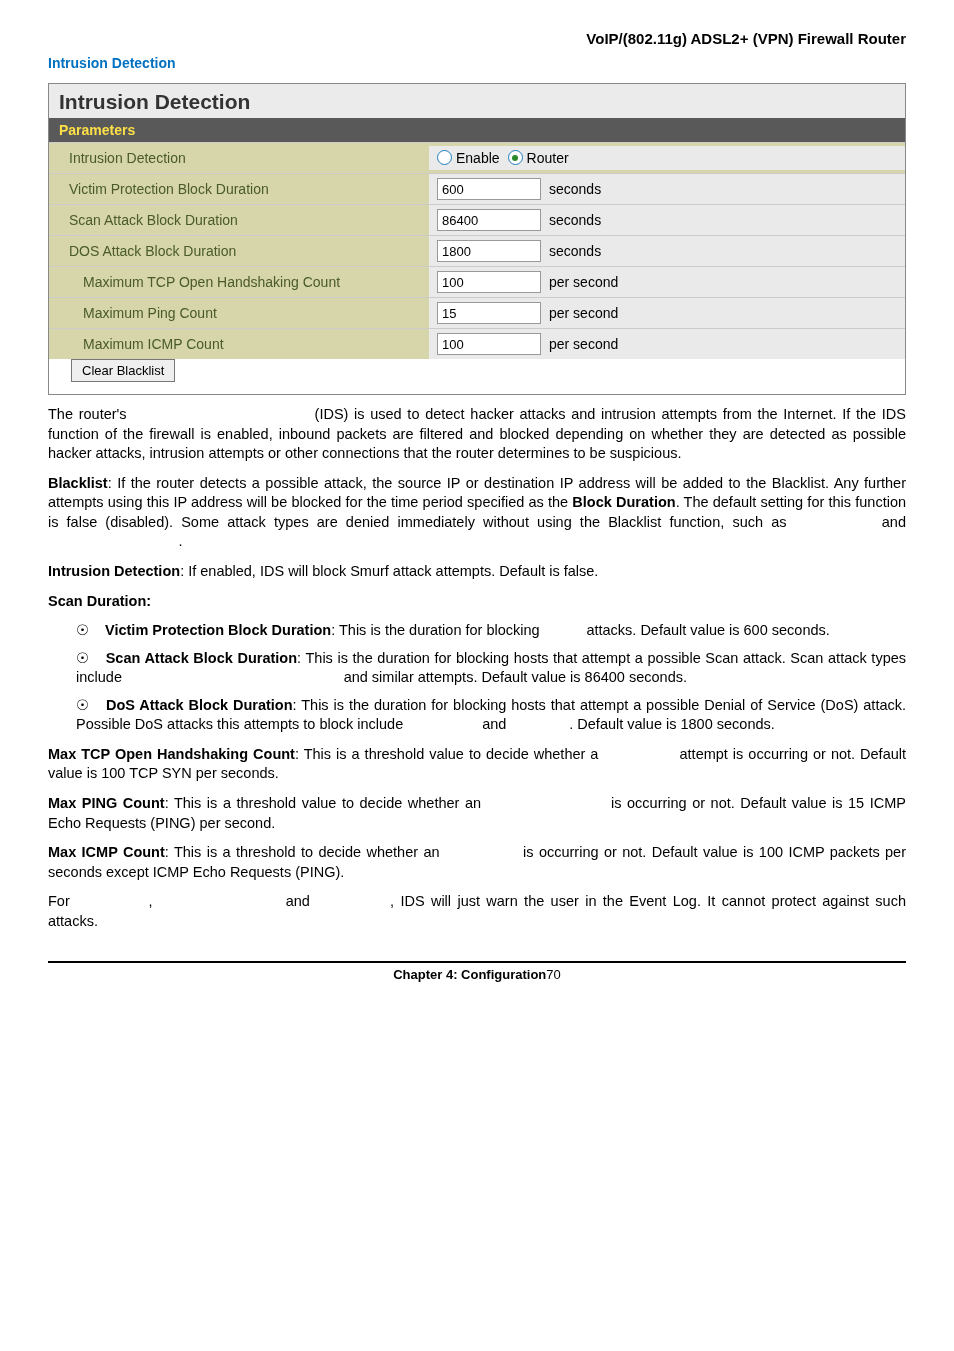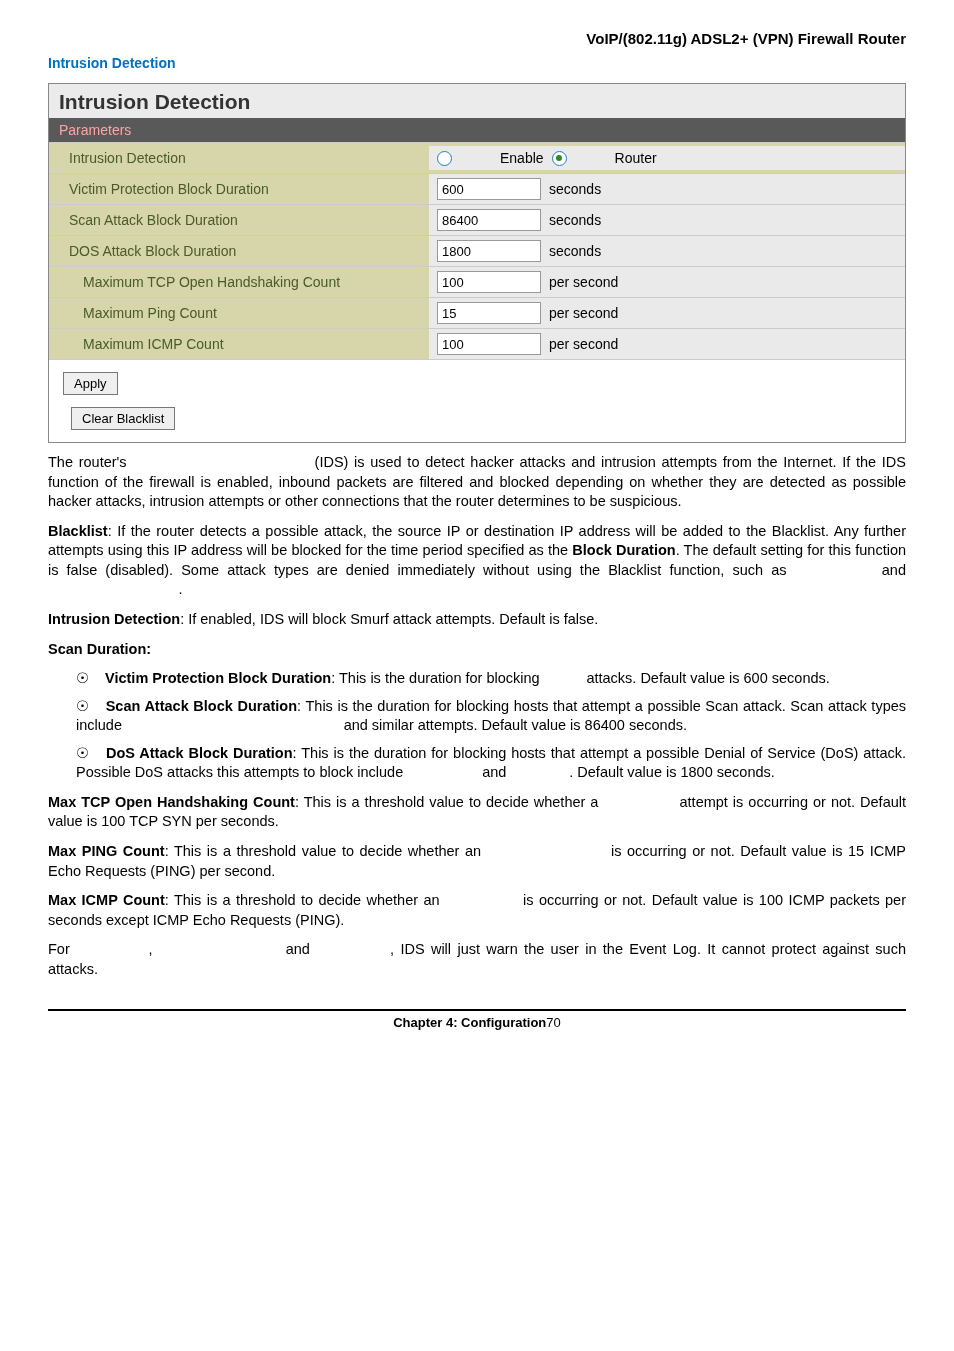--- a/index.html
+++ b/index.html
@@ -30,22 +30,22 @@
 }
 .panel-title {
   font-size: 21px;
   font-weight: bold;
   color: #333;
   padding: 6px 10px 4px 10px;
   background: #ebebeb;
 }
 .panel-subtitle {
   background: #595959;
-  color: #fca5a5;
-  font-weight: normal;
+  color: #fde047;
+  font-weight: bold;
   font-size: 14px;
   padding: 4px 10px;
 }
 .param-row {
   display: flex;
   align-items: center;
   border-top: 1px solid #ccc;
   background: #d6d6aa;
   min-height: 30px;
 }
@@ -70,23 +70,22 @@
 .param-value input[type=text] {
   width: 94px;
   height: 20px;
   font-size: 13px;
   padding: 0 4px;
   border: 1px solid #999;
   margin-right: 8px;
 }
 .radio-wrap {
   display: inline-flex;
-  align-items: center;
+  align-items: flex-start;
   margin-right: 8px;
-  gap: 44px;
 }
 .radio-icon {
   width: 13px;
   height: 13px;
   border: 1px solid #1e7fc2;
   border-radius: 50%;
   margin-right: 4px;
   display: inline-flex;
   align-items: center;
   justify-content: center;
@@ -215,23 +214,20 @@
     </div>
 
     <div class="param-row">
       <div class="param-label indent">Maximum ICMP Count</div>
       <div class="param-value">
         <input type="text" value="100" style="">
         <span>per second</span>
       </div>
     </div>
 
-    <div class="button-row">
-      <span class="btn">Apply</span>
-    </div>
     <div class="button-row2">
       <span class="btn">Clear Blacklist</span>
     </div>
   </div>
 
   <div class="body-text">
     <p>
       <span>The router's </span>
       <span style="visibility:hidden">Intrusion Detection System</span>
       <span> (IDS) is used to detect hacker attacks and intrusion attempts from the Internet. If the IDS function of the firewall is enabled, inbound packets are filtered and blocked depending on whether they are detected as possible hacker attacks, intrusion attempts or other connections that the router determines to be suspicious.</span>

